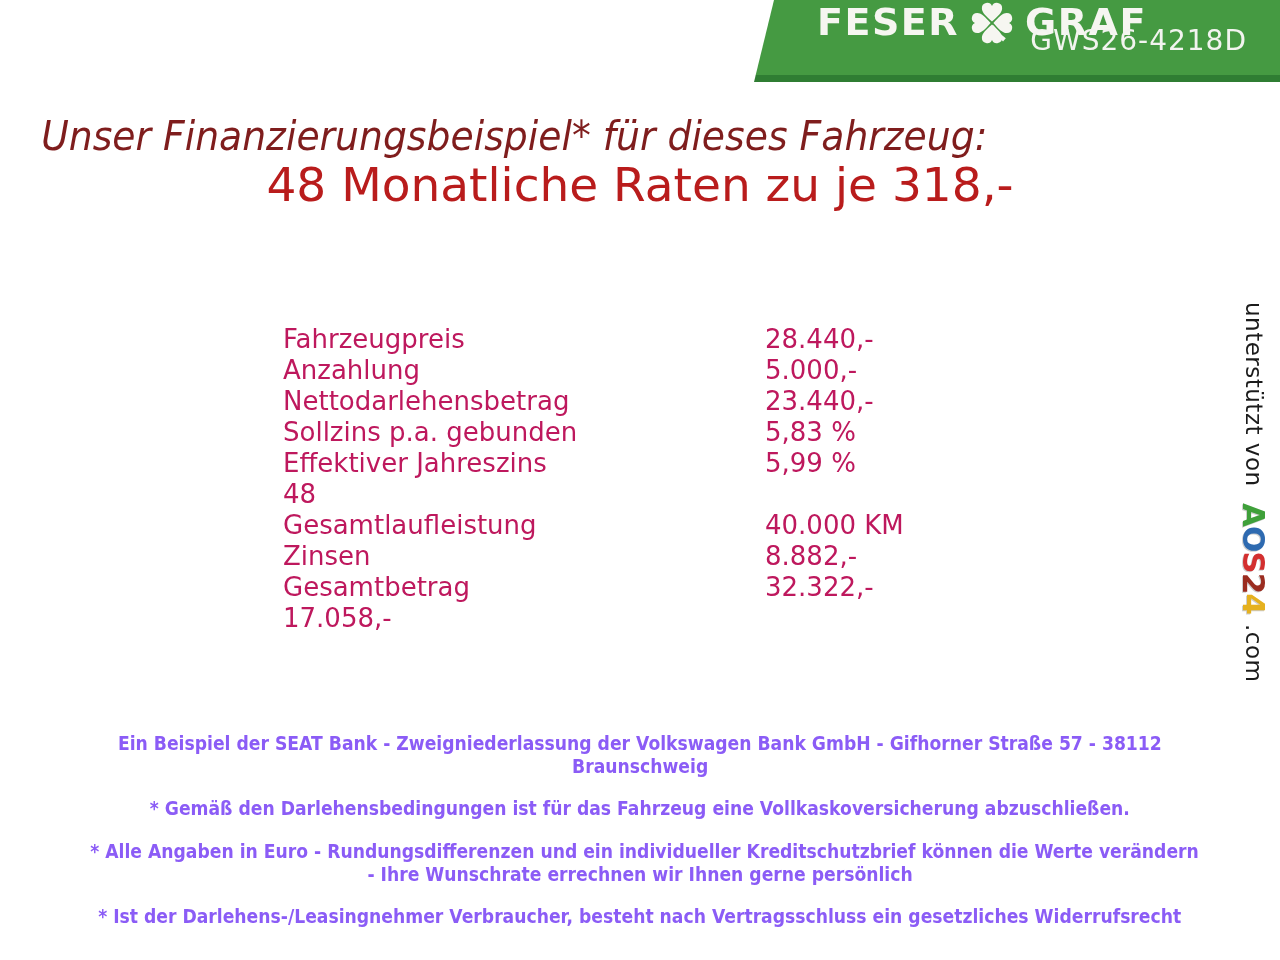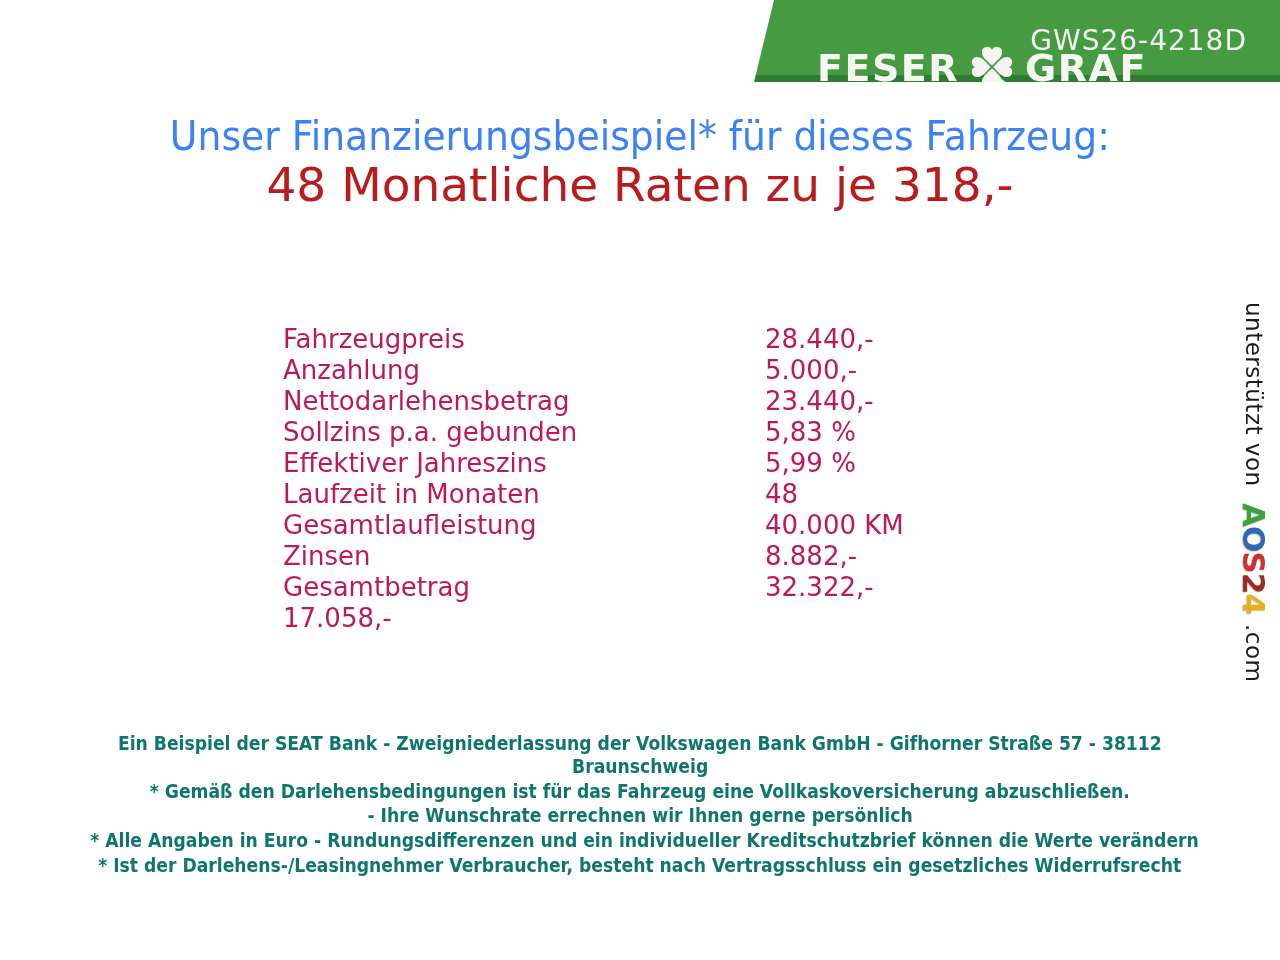--- a/index.html
+++ b/index.html
@@ -15,42 +15,42 @@
   
   .banner {
     position: absolute;
     top: 0; left: 748px;
     width: 532px; height: 82px;
     background: linear-gradient(to bottom, #459a42 0px, #459a42 75px, #2f7d33 75px, #2f7d33 82px);
     clip-path: polygon(26px 0, 100% 0, 100% 100%, 6px 100%);
   }
   .banner-logo {
     position: absolute;
-    left: 69px; top: 14px; height: 76px;
-    display: flex; align-items: flex-end; gap: 9px;
+    left: 69px; top: 0; height: 76px;
+    display: flex; align-items: flex-start; gap: 9px;
     color: #f6f6f1;
     font-size: 38px; font-weight: bold; letter-spacing: 1.5px;
     white-space: nowrap;
   }
   .clover { width: 46px; height: 46px; display: block; margin: 0 1px; }
   .banner-id {
     position: absolute;
     right: 33px; top: 0; height: 80px;
     display: flex; align-items: center;
     color: #f2f4ef;
     font-size: 28px; font-weight: normal;
     letter-spacing: 1px;
     white-space: nowrap;
   }
 
   
   .title1 {
     position: absolute; top: 112px; left: 0; width: 100%;
-    text-align: center; font-size: 41px; color: #3b82f6;
-    line-height: 1.18; white-space: nowrap;
+    font-size: 41px; color: #7f1d1d;
+    line-height: 1.18; white-space: nowrap; font-style: italic;
   }
   .title1 .cond { display: inline-block; transform: scaleX(0.92); transform-origin: 50% 50%; }
   .title2 {
     position: absolute; top: 157px; left: 0; width: 100%;
     text-align: center; font-size: 47px; color: #b91c1c;
     line-height: 1.2; white-space: nowrap;
   }
 
   
   .fin-table {
@@ -59,24 +59,24 @@
   }
   .fin-table .row {
     display: grid; grid-template-columns: 482px auto;
     height: 31.1px; align-items: center;
     white-space: nowrap;
   }
 
   
   .footer {
     position: absolute; top: 732px; left: 0; width: 100%;
-    text-align: center; font-size: 20px; font-weight: bold; color: #0f766e;
+    text-align: center; font-size: 20px; font-weight: bold; color: #8b5cf6;
   }
   .footer .fline { line-height: 23.2px; height: 23.2px; white-space: nowrap; }
-  .footer .fline.pstart { margin-top: 2px; }
+  .footer .fline.pstart { margin-top: 19px; }
   .footer .cond { display: inline-block; transform: scaleX(0.86); transform-origin: 50% 50%; white-space: nowrap; }
 
   
   .vertical {
     position: absolute; top: 302px; right: 8px;
     writing-mode: vertical-rl;
     font-size: 23px; color: #1b1b1b;
     letter-spacing: 0.5px;
     white-space: nowrap;
   }
@@ -135,21 +135,20 @@
     <span class="lbl">Sollzins p.a. gebunden</span>
     <span class="val">5,83 %</span>
   </div>
 
   <div class="row">
     <span class="lbl">Effektiver Jahreszins</span>
     <span class="val">5,99 %</span>
   </div>
 
   <div class="row">
-    <span class="lbl">Laufzeit in Monaten</span>
     <span class="val">48</span>
   </div>
 
   <div class="row">
     <span class="lbl">Gesamtlaufleistung</span>
     <span class="val">40.000 KM</span>
   </div>
 
   <div class="row">
     <span class="lbl">Zinsen</span>
@@ -163,22 +162,22 @@
 
   <div class="row">
     <span class="val">17.058,-</span>
   </div>
 </div>
 
   <div class="footer" id="footer">
       <div class="fline"><span class="cond">Ein Beispiel der SEAT Bank - Zweigniederlassung der Volkswagen Bank GmbH - Gifhorner Straße 57 - 38112</span></div>
       <div class="fline"><span class="cond">Braunschweig</span></div>
       <div class="fline pstart"><span class="cond">* Gemäß den Darlehensbedingungen ist für das Fahrzeug eine Vollkaskoversicherung abzuschließen.</span></div>
+      <div class="fline pstart"><span class="cond">* Alle Angaben in Euro - Rundungsdifferenzen und ein individueller Kreditschutzbrief können die Werte verändern</span></div>
       <div class="fline"><span class="cond">- Ihre Wunschrate errechnen wir Ihnen gerne persönlich</span></div>
-      <div class="fline pstart"><span class="cond">* Alle Angaben in Euro - Rundungsdifferenzen und ein individueller Kreditschutzbrief können die Werte verändern</span></div>
       <div class="fline pstart"><span class="cond">* Ist der Darlehens-/Leasingnehmer Verbraucher, besteht nach Vertragsschluss ein gesetzliches Widerrufsrecht</span></div>
     </div>
 
   <div class="vertical">
     <span>unterstützt von</span>
     <span class="aos" id="aos-logo"><span style="color: rgb(63, 160, 58);">A</span><span style="color: rgb(46, 106, 176);">O</span><span style="color: rgb(211, 47, 47);">S</span><span style="color: rgb(155, 44, 32);">2</span><span style="color: rgb(229, 177, 31);">4</span></span>
     <span>.com</span>
   </div>
 
 </div>

